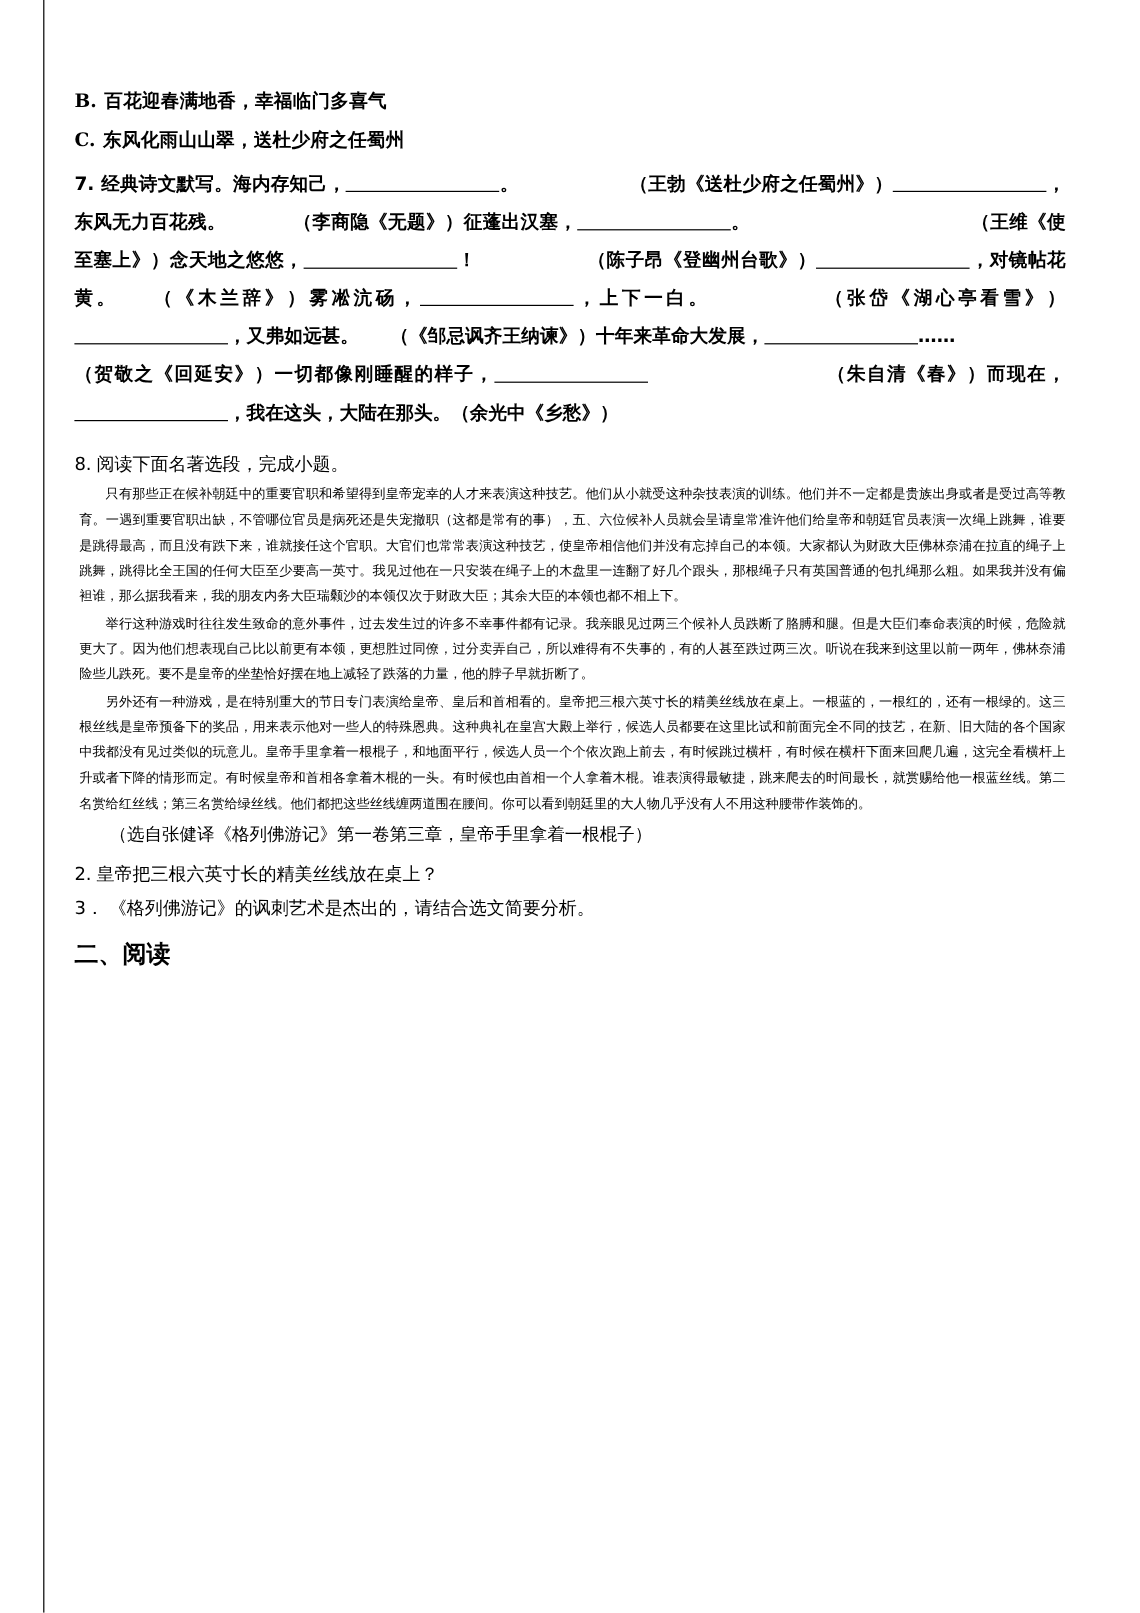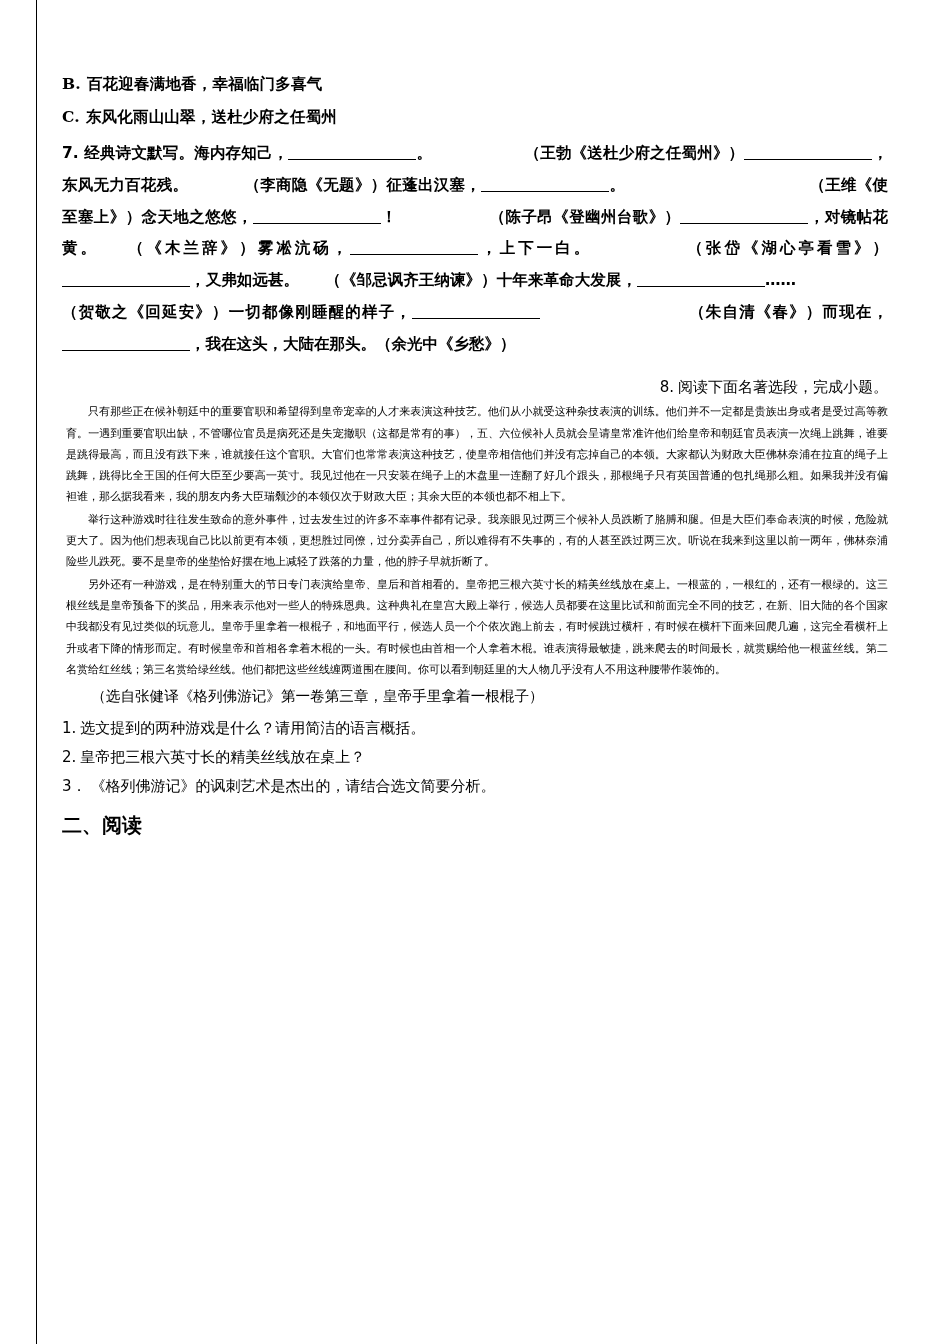--- a/index.html
+++ b/index.html
@@ -59,21 +59,20 @@
   }
   .g-l { width: 128px; }
   .sp-lg { display: inline-block; width: 92px; }
   .sp-md { display: inline-block; width: 56px; }
   .sp-sm { display: inline-block; width: 26px; }
 
   .q8-head {
     font-size: 15px;
     margin: 18px 0 4px 0;
     font-family: "DejaVu Sans", "Liberation Sans", sans-serif;
-    text-align: right;
   }
   .q8-head .num { margin-right: 4px; }
 
   p.body {
     font-size: 11px;
     line-height: 1.92;
     text-align: justify;
     text-justify: inter-ideograph;
     margin: 0 0 2px 4px;
     text-indent: 2em;
@@ -121,23 +120,20 @@
   <p class="q8-head">
     <span class="num">8.</span><span>阅读下面名著选段，完成小题。</span>
   </p>
 
   <p class="body">只有那些正在候补朝廷中的重要官职和希望得到皇帝宠幸的人才来表演这种技艺。他们从小就受这种杂技表演的训练。他们并不一定都是贵族出身或者是受过高等教育。一遇到重要官职出缺，不管哪位官员是病死还是失宠撤职（这都是常有的事），五、六位候补人员就会呈请皇常准许他们给皇帝和朝廷官员表演一次绳上跳舞，谁要是跳得最高，而且没有跌下来，谁就接任这个官职。大官们也常常表演这种技艺，使皇帝相信他们并没有忘掉自己的本领。大家都认为财政大臣佛林奈浦在拉直的绳子上跳舞，跳得比全王国的任何大臣至少要高一英寸。我见过他在一只安装在绳子上的木盘里一连翻了好几个跟头，那根绳子只有英国普通的包扎绳那么粗。如果我并没有偏袒谁，那么据我看来，我的朋友内务大臣瑞颡沙的本领仅次于财政大臣；其余大臣的本领也都不相上下。</p>
   <p class="body">举行这种游戏时往往发生致命的意外事件，过去发生过的许多不幸事件都有记录。我亲眼见过两三个候补人员跌断了胳膊和腿。但是大臣们奉命表演的时候，危险就更大了。因为他们想表现自己比以前更有本领，更想胜过同僚，过分卖弄自己，所以难得有不失事的，有的人甚至跌过两三次。听说在我来到这里以前一两年，佛林奈浦险些儿跌死。要不是皇帝的坐垫恰好摆在地上减轻了跌落的力量，他的脖子早就折断了。</p>
   <p class="body">另外还有一种游戏，是在特别重大的节日专门表演给皇帝、皇后和首相看的。皇帝把三根六英寸长的精美丝线放在桌上。一根蓝的，一根红的，还有一根绿的。这三根丝线是皇帝预备下的奖品，用来表示他对一些人的特殊恩典。这种典礼在皇宫大殿上举行，候选人员都要在这里比试和前面完全不同的技艺，在新、旧大陆的各个国家中我都没有见过类似的玩意儿。皇帝手里拿着一根棍子，和地面平行，候选人员一个个依次跑上前去，有时候跳过横杆，有时候在横杆下面来回爬几遍，这完全看横杆上升或者下降的情形而定。有时候皇帝和首相各拿着木棍的一头。有时候也由首相一个人拿着木棍。谁表演得最敏捷，跳来爬去的时间最长，就赏赐给他一根蓝丝线。第二名赏给红丝线；第三名赏给绿丝线。他们都把这些丝线缠两道围在腰间。你可以看到朝廷里的大人物几乎没有人不用这种腰带作装饰的。</p>
   <p class="source">（选自张健译《格列佛游记》第一卷第三章，皇帝手里拿着一根棍子）</p>
 
   <p class="sub-q">
-    <span class="idx">1.</span><span>选文提到的两种游戏是什么？请用简洁的语言概括。</span>
-  </p>
-  <p class="sub-q">
     <span class="idx">2.</span><span>皇帝把三根六英寸长的精美丝线放在桌上？</span>
   </p>
   <p class="sub-q">
     <span class="idx">3．</span><span>《格列佛游记》的讽刺艺术是杰出的，请结合选文简要分析。</span>
   </p>
 
   <p class="section-head">二、阅读</p>
 </div>
 
 </body></html>

